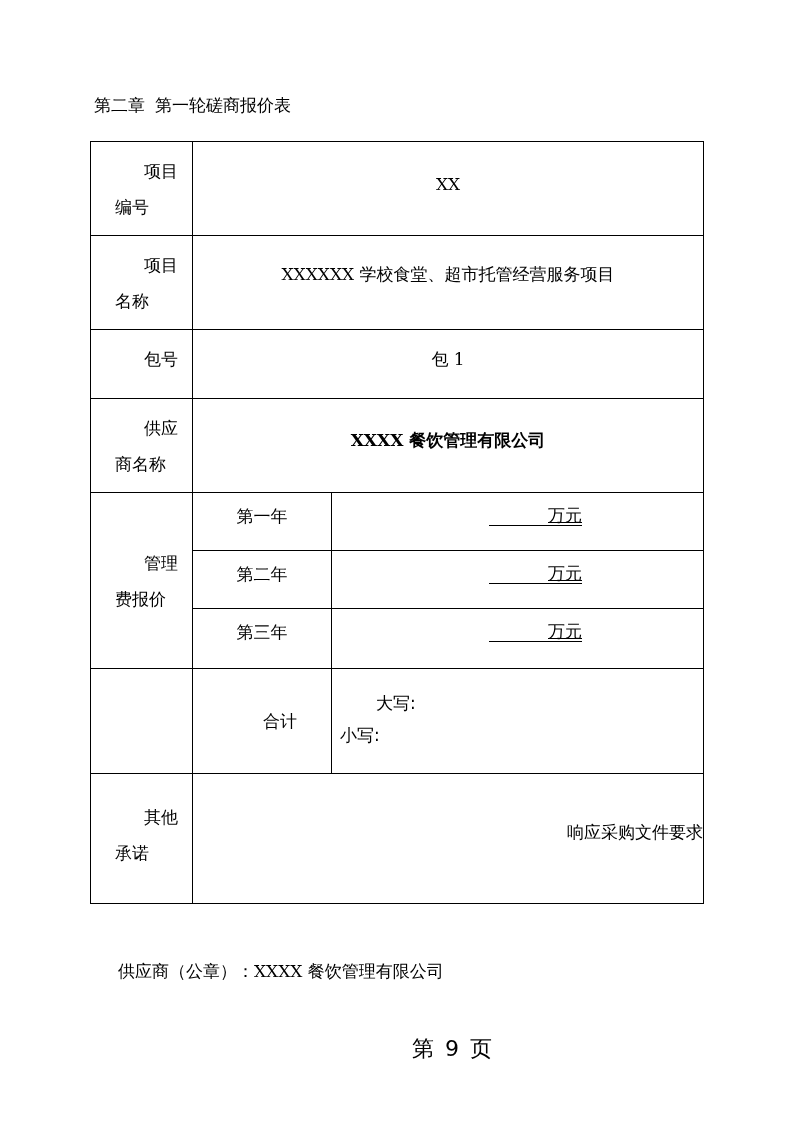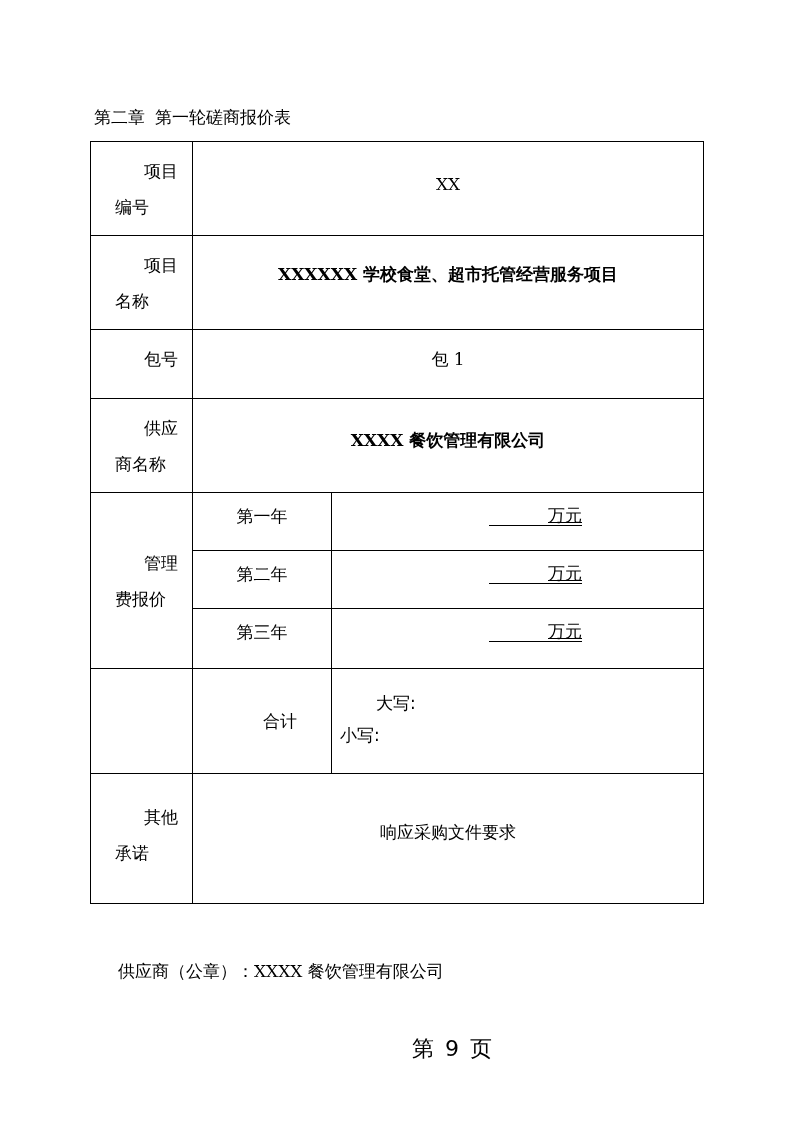--- a/index.html
+++ b/index.html
@@ -11,21 +11,21 @@
       width: 794px;
       height: 1122px;
       position: relative;
       font-family: "DejaVu Serif", "Liberation Serif", serif;
       color: #000000;
       overflow: hidden;
     }
     .page-title {
       position: absolute;
       left: 94px;
-      top: 106px;
+      top: 94px;
       font-size: 17px;
       font-family: "DejaVu Sans", "Liberation Sans", sans-serif;
       letter-spacing: 0px;
     }
     .page-title .sep { display: inline-block; width: 10px; }
 
     .quote-table {
       position: absolute;
       left: 90px;
       top: 141px;
@@ -97,21 +97,21 @@
       padding-left: 36px;
       line-height: 24px;
       margin-top: -4px;
     }
     .total-values .small {
       display: block;
       line-height: 24px;
       margin-top: 8px;
     }
     .promise-value {
-      text-align: center;
+      text-align: right;
     }
 
     .signature {
       position: absolute;
       left: 118px;
       top: 960px;
       font-size: 17px;
       font-family: "DejaVu Sans", "Liberation Sans", sans-serif;
     }
     .signature .company {
@@ -147,21 +147,21 @@
         <span class="l2">编号</span>
       </td>
       <td colspan="2" class="value-center value-serif" style="vertical-align:top;padding-top:32px;">XX</td>
     </tr>
 
     <tr style="height:94px">
       <td class="label-cell label-two-line">
         <span class="l1">项目</span>
         <span class="l2">名称</span>
       </td>
-      <td colspan="2" class="value-center value-serif" style="padding-bottom:16px;font-weight:bold;">XXXXXX 学校食堂、超市托管经营服务项目</td>
+      <td colspan="2" class="value-center value-serif" style="padding-bottom:16px;">XXXXXX 学校食堂、超市托管经营服务项目</td>
     </tr>
 
     <tr style="height:69px">
       <td class="label-single" style="vertical-align:top;padding-top:18px;">包号</td>
       <td colspan="2" class="value-center value-serif" style="vertical-align:top;padding-top:18px;">包 1</td>
     </tr>
 
     <tr style="height:94px">
       <td class="label-cell label-two-line">
         <span class="l1">供应</span>

